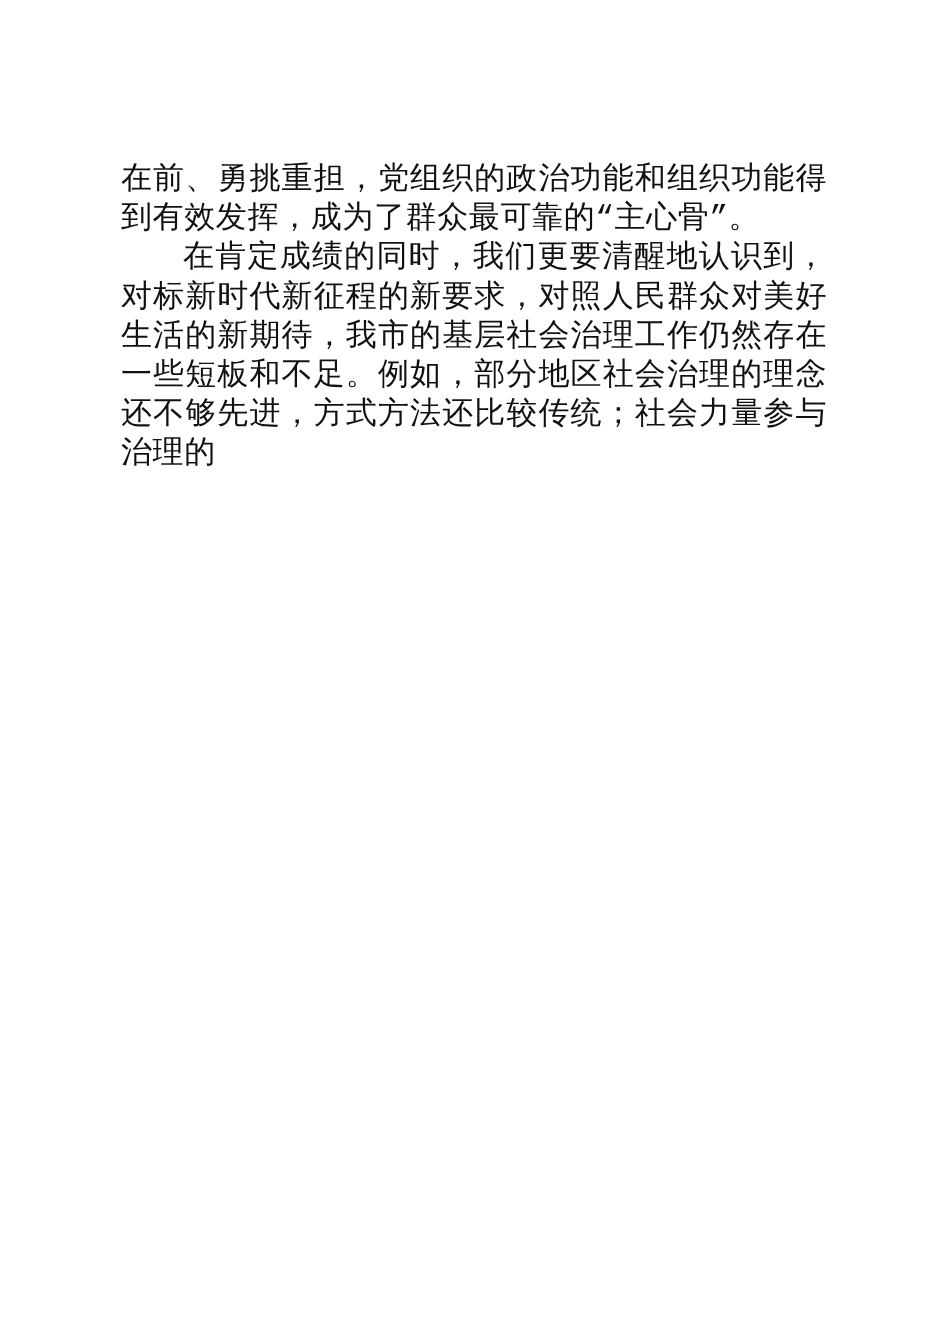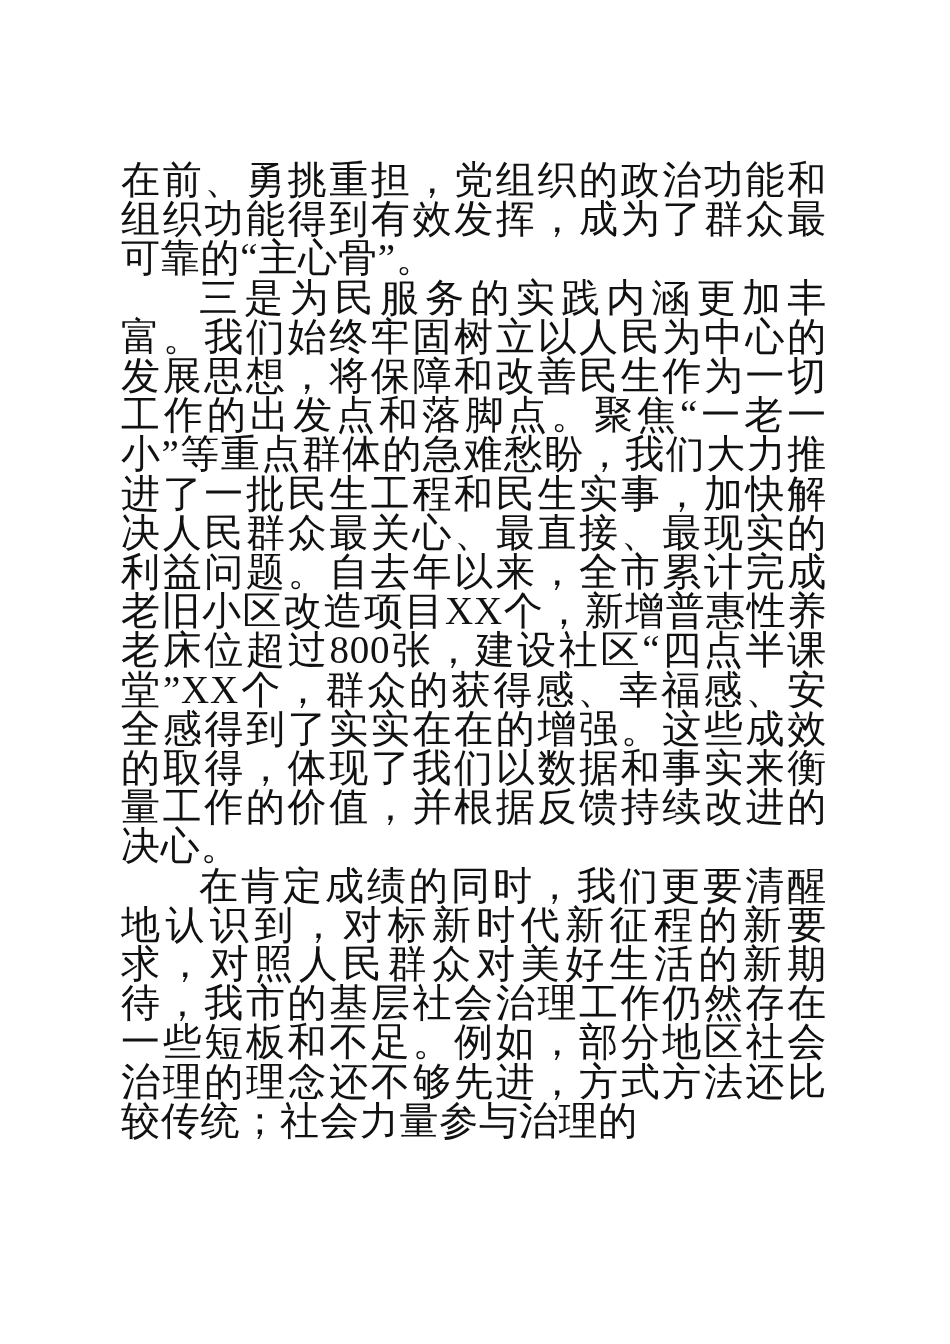--- a/index.html
+++ b/index.html
@@ -27,22 +27,22 @@
     color: transparent;
   }
   .page-header { top: 60px; }
   .page-footer { bottom: 60px; }
 
   .body-text {
     position: absolute;
     left: 121px;
     top: 160px;
     width: 706px;
-    font-family: Liberation Serif, serif;
-    font-size: 39px;
+    font-family: Liberation Mono, monospace;
+    font-size: 31px;
     line-height: 39.2px;
     color: #111111;
     text-align: justify;
     text-justify: inter-character;
     letter-spacing: 0.02em;
     -webkit-font-smoothing: antialiased;
   }
 
   .para {
     margin: 0;
@@ -68,21 +68,20 @@
 
 <div class="page">
 
   <div class="page-header"></div>
 
   <div class="body-text">
 
     <p class="para cont">在前、勇挑重担，党组织的政治功能和组织功能得到有效发挥，成为了群众最可靠的“主心骨”。</p>
 
 
-    <p class="para indent">三是为民服务的实践内涵更加丰富。我们始终牢固树立以人民为中心的发展思想，将保障和改善民生作为一切工作的出发点和落脚点。聚焦“一老一小”等重点群体的急难愁盼，我们大力推进了一批民生工程和民生实事，加快解决人民群众最关心、最直接、最现实的利益问题。自去年以来，全市累计完成老旧小区改造项目XX个，新增普惠性养老床位超过800张，建设社区“四点半课堂”XX个，群众的获得感、幸福感、安全感得到了实实在在的增强。这些成效的取得，体现了我们以数据和事实来衡量工作的价值，并根据反馈持续改进的决心。</p>
 
     <p class="para indent">在肯定成绩的同时，我们更要清醒地认识到，对标新时代新征程的新要求，对照人民群众对美好生活的新期待，我市的基层社会治理工作仍然存在一些短板和不足。例如，部分地区社会治理的理念还不够先进，方式方法还比较传统；社会力量参与治理的</p>
 
   </div>
 
   <div class="page-footer"></div>
 
 </div>
 
 </body></html>

